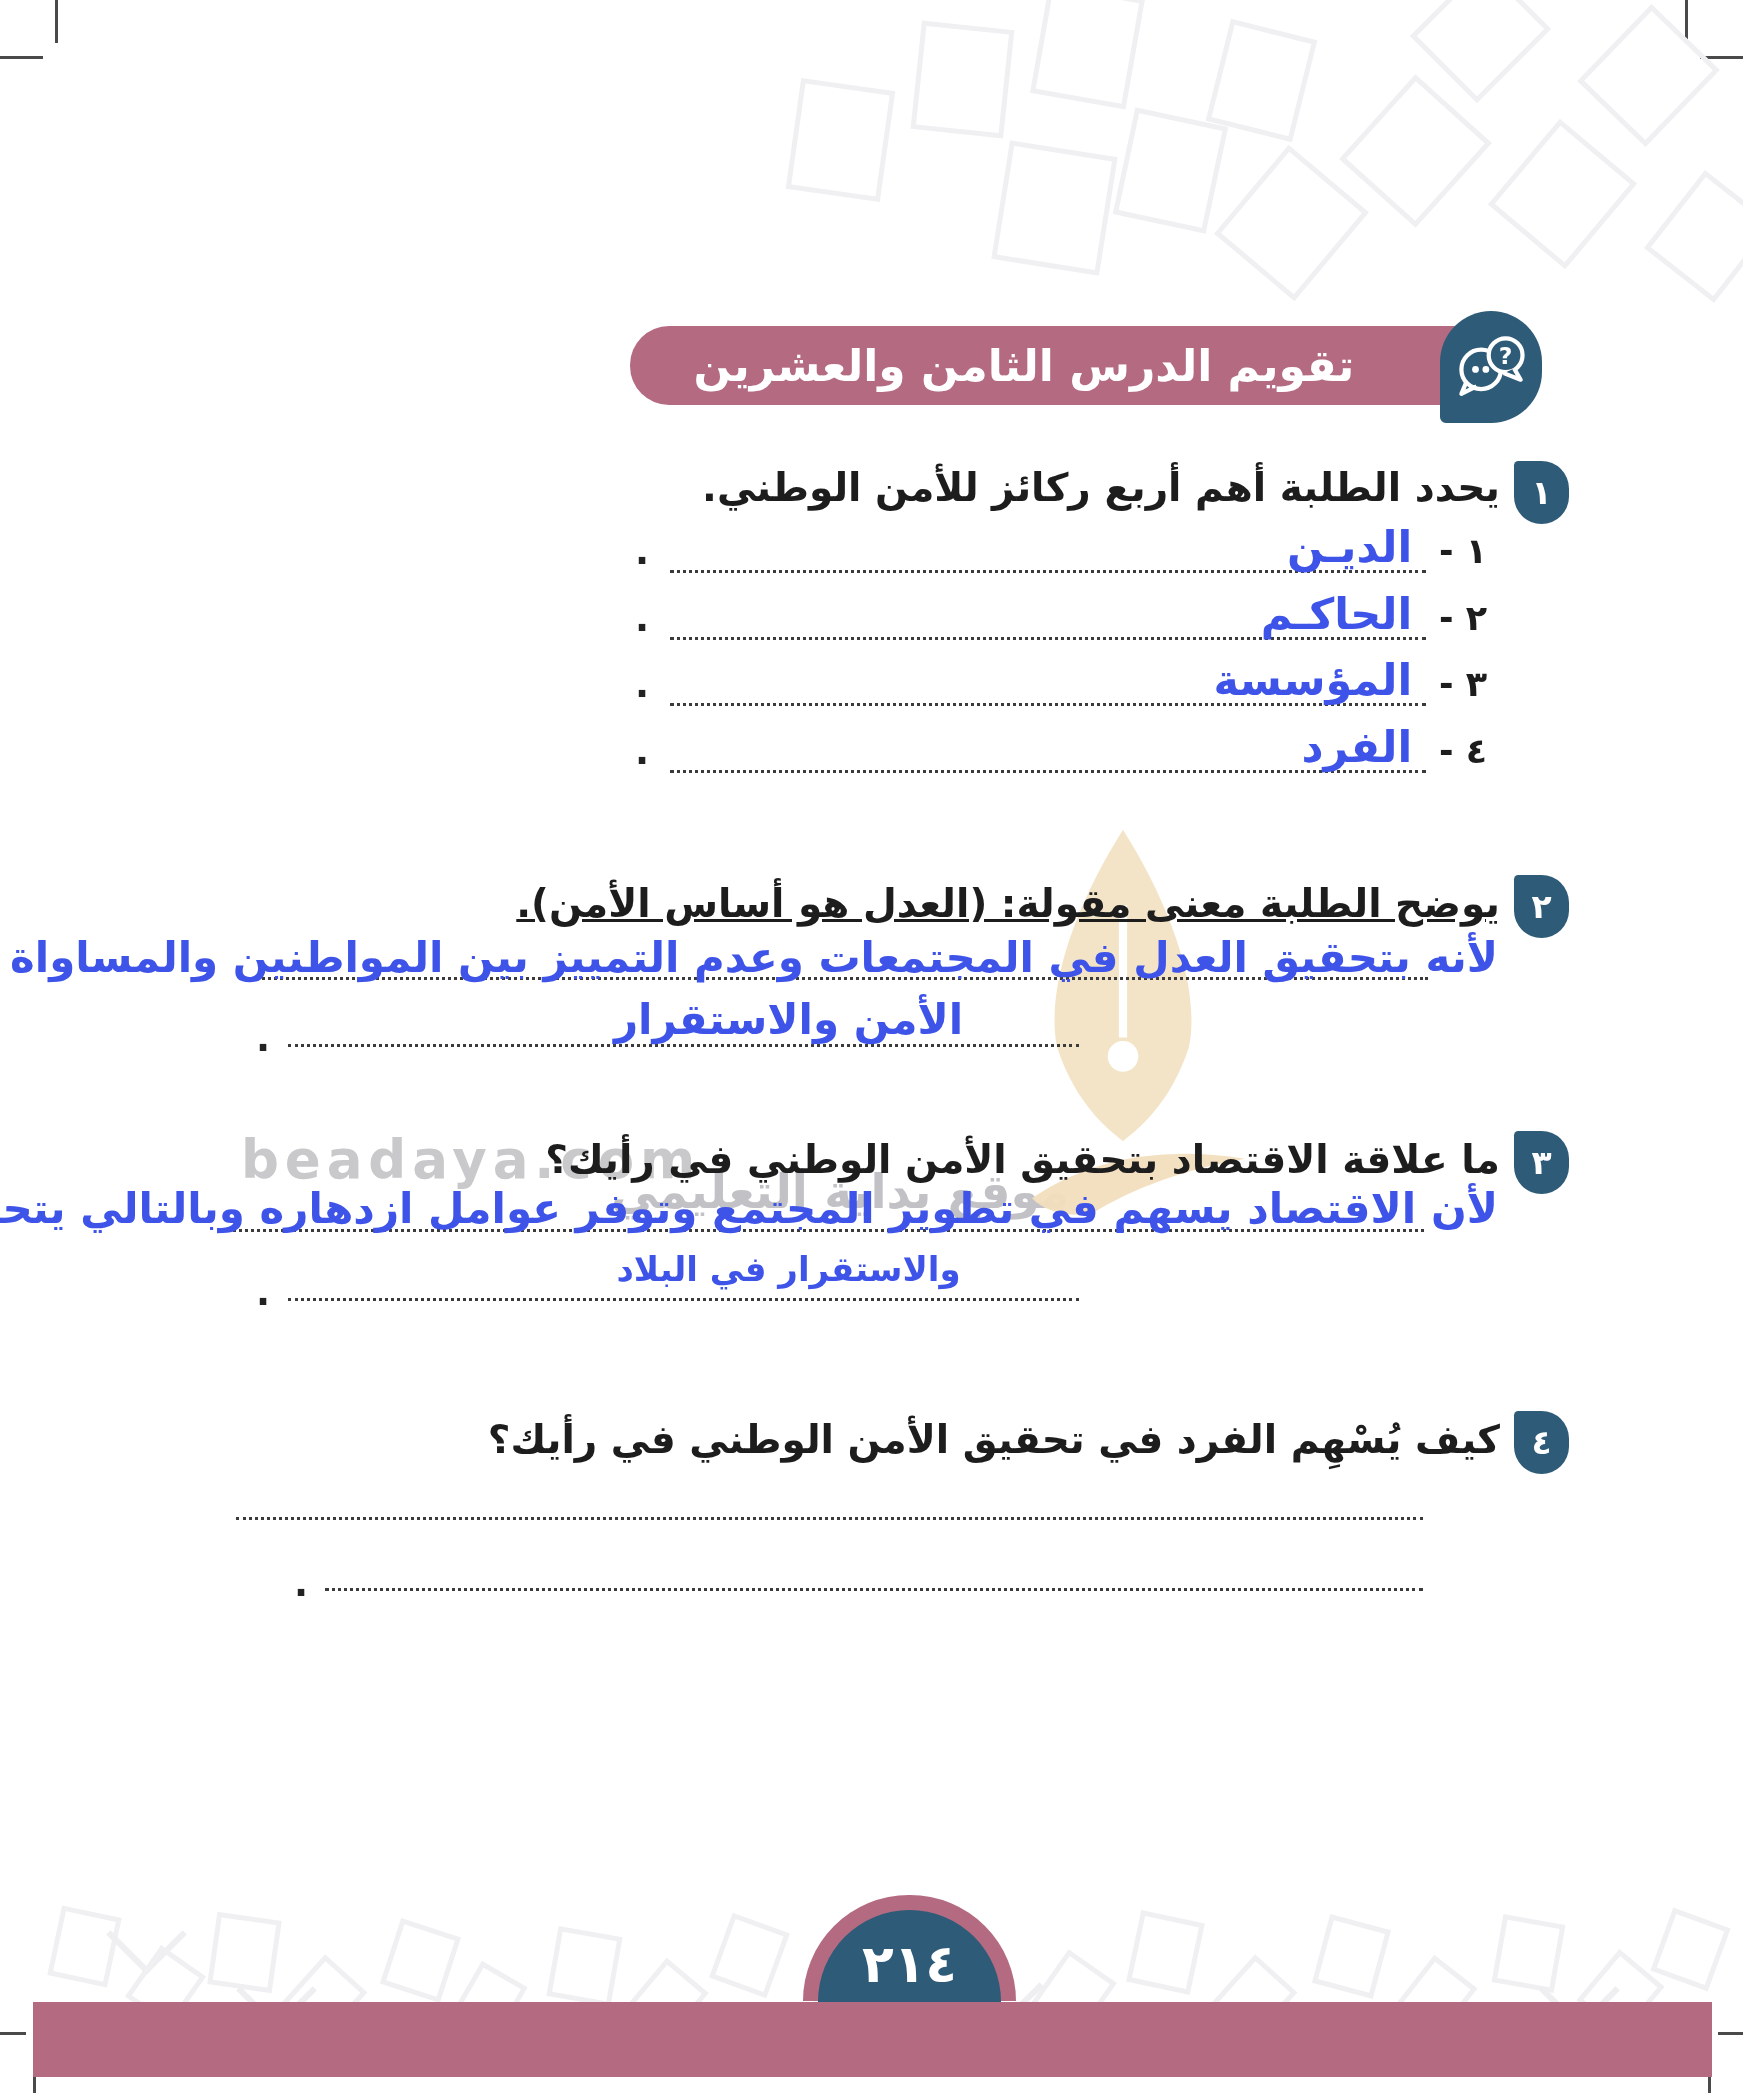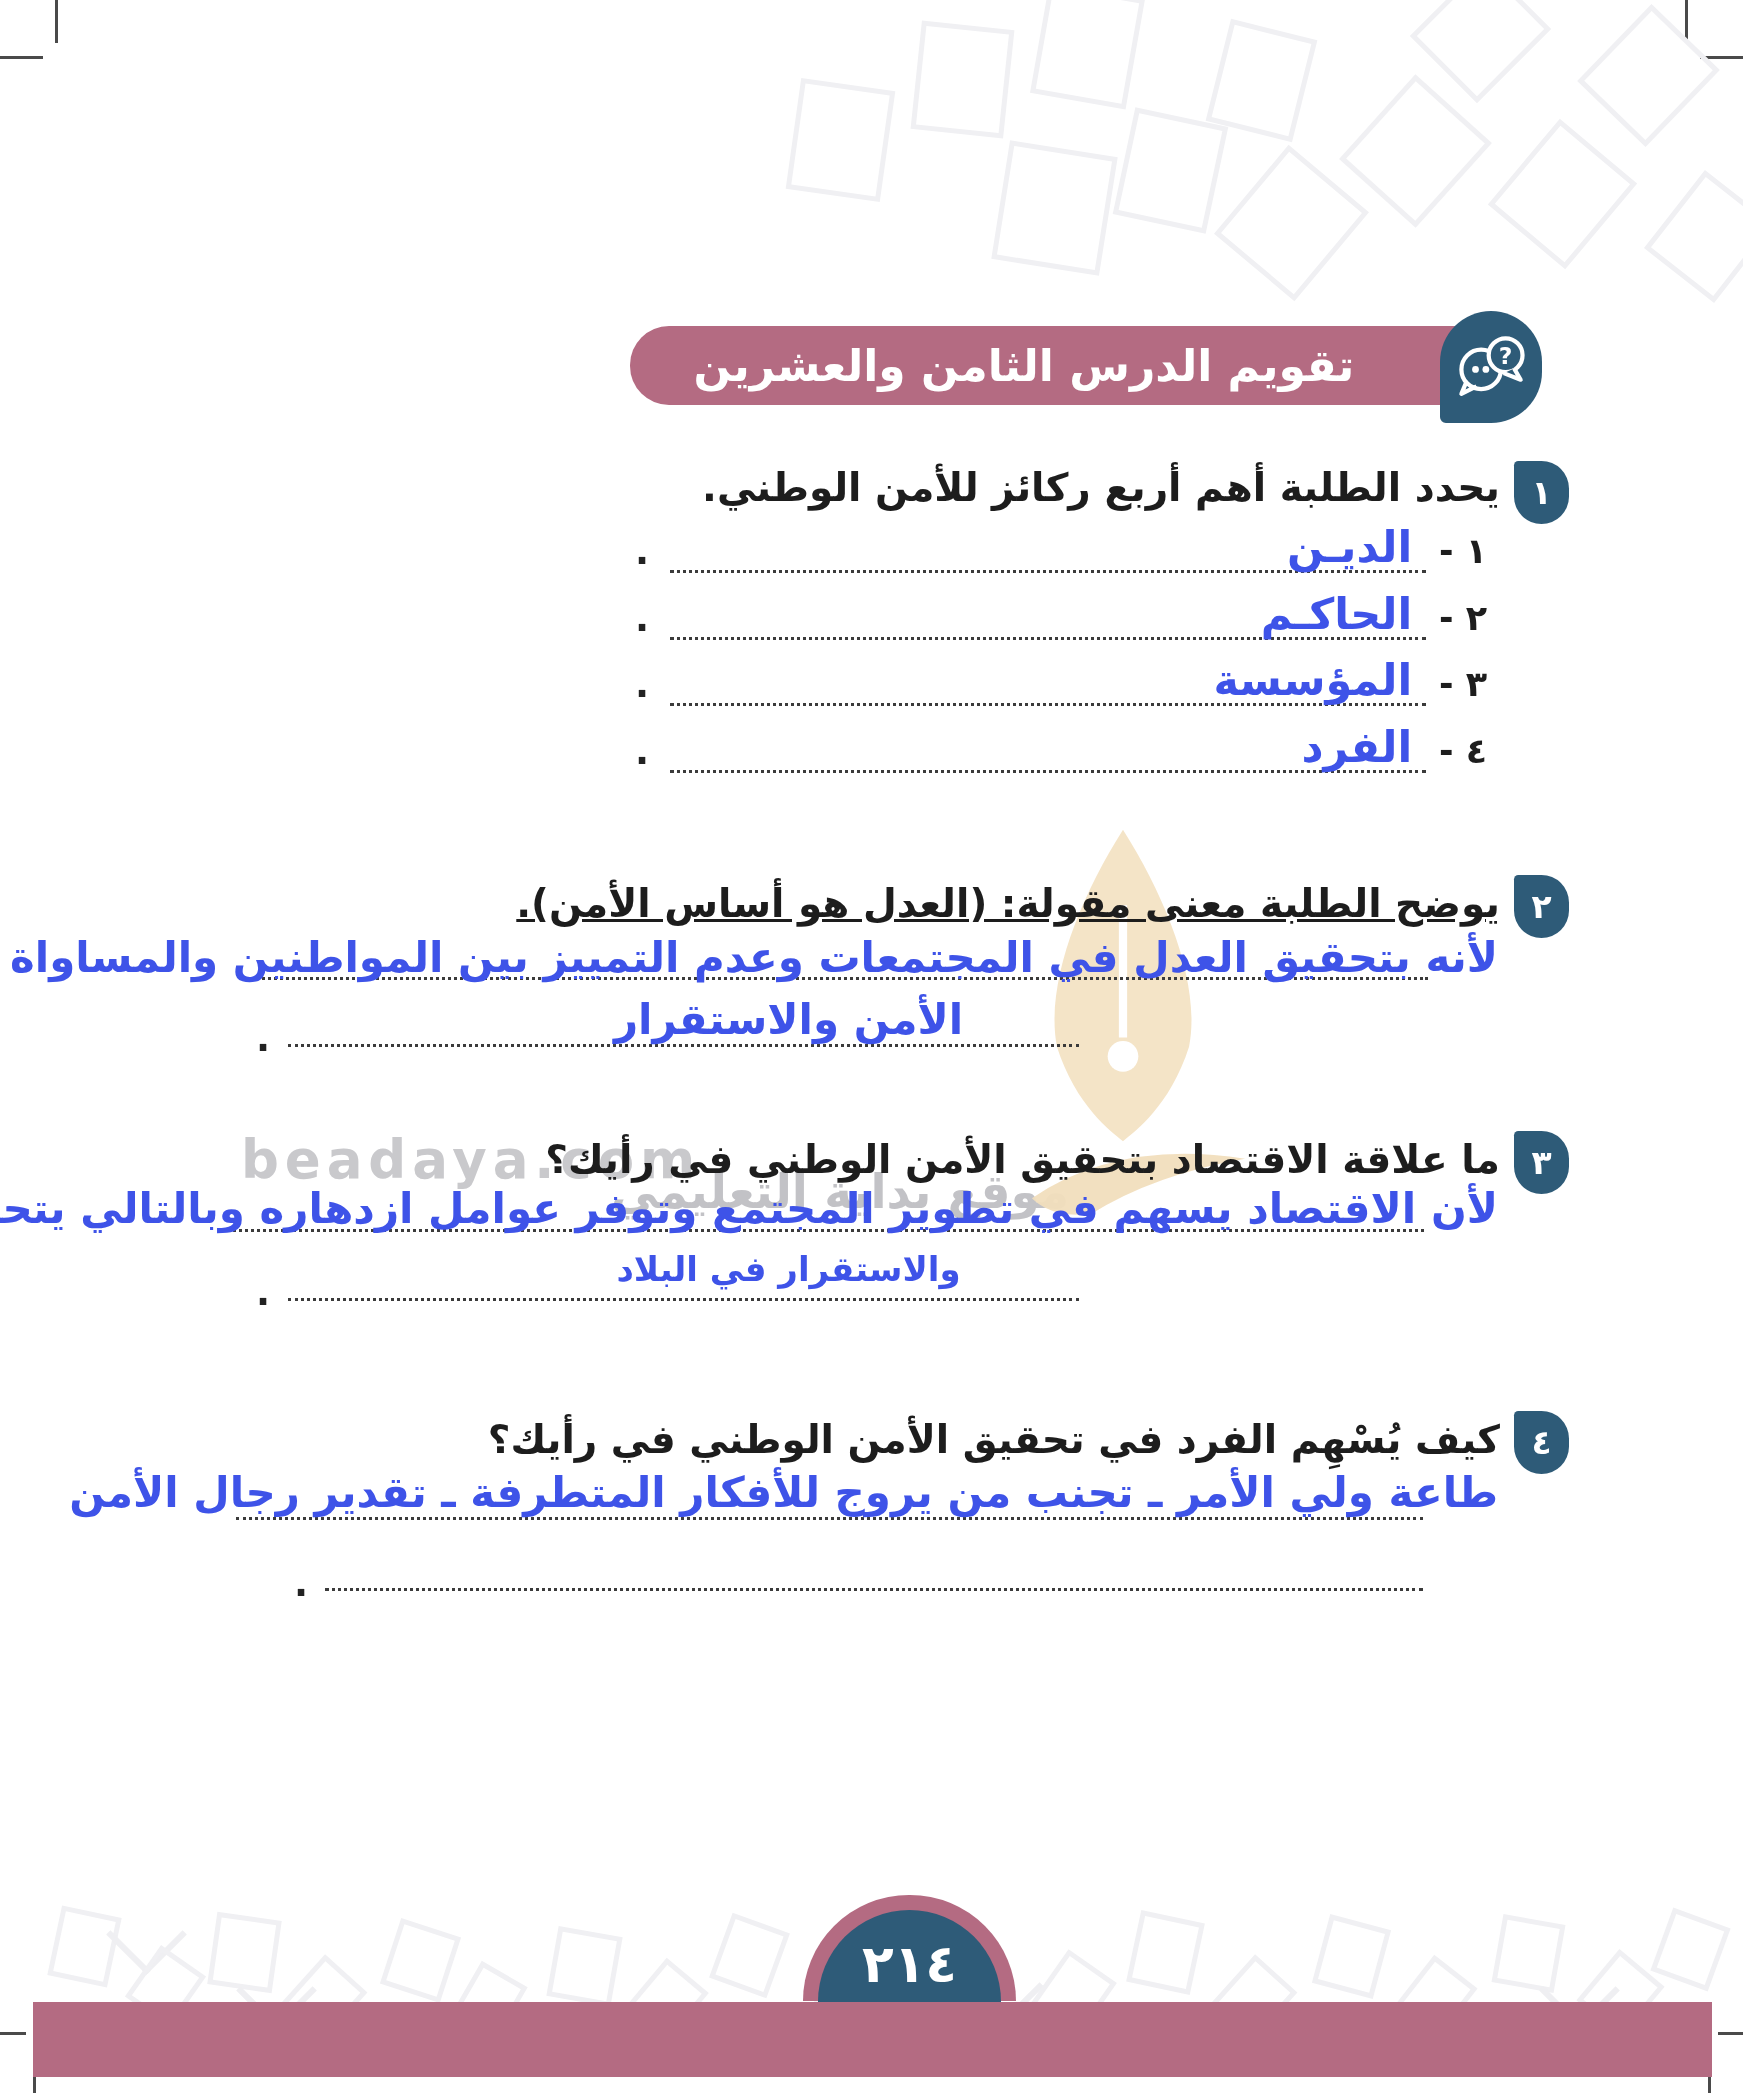--- a/index.html
+++ b/index.html
@@ -136,21 +136,20 @@
   <div class="qbadge" style="top:1131px;">٣</div>
   <div class="qtext" style="top:1137px;">ما علاقة الاقتصاد بتحقيق الأمن الوطني في رأيك؟</div>
   <div class="ansline" style="left:99px;top:1184px;width:1399px;font-size:42px;">لأن الاقتصاد يسهم في تطوير المجتمع وتوفر عوامل ازدهاره وبالتالي يتحقق الأمن</div>
   <div class="dotline" style="left:222px;top:1229px;width:1202px;"></div>
   <div class="ansline" style="left:493px;top:1249px;width:591px;font-size:34px;">والاستقرار في البلاد</div>
   <div class="dotline" style="left:288px;top:1298px;width:791px;"></div>
   <div class="period-abs" style="left:256px;top:1271px;">.</div>
 
   <div class="qbadge" style="top:1411px;">٤</div>
   <div class="qtext" style="top:1417px;">كيف يُسْهِم الفرد في تحقيق الأمن الوطني في رأيك؟</div>
-  <div class="ansline" style="left:99px;top:1468px;width:1399px;font-size:42px;">طاعة ولي الأمر ـ تجنب من يروج للأفكار المتطرفة ـ تقدير رجال الأمن</div>
   <div class="dotline" style="left:236px;top:1517px;width:1187px;"></div>
   <div class="dotline" style="left:325px;top:1588px;width:1098px;"></div>
   <div class="period-abs" style="left:294px;top:1562px;">.</div>
 
   <div class="deco" style="left:54px;top:1911px;width:51px;height:61px;transform:rotate(12deg);"></div>
   <div class="chev" style="left:118px;top:1906px;"></div>
   <div class="deco" style="left:138px;top:1955px;width:45px;height:53px;transform:rotate(35deg);"></div>
   <div class="deco" style="left:212px;top:1916px;width:55px;height:63px;transform:rotate(8deg);"></div>
   <div class="chev" style="left:248px;top:1962px;"></div>
   <div class="deco" style="left:296px;top:1965px;width:47px;height:55px;transform:rotate(42deg);"></div>

